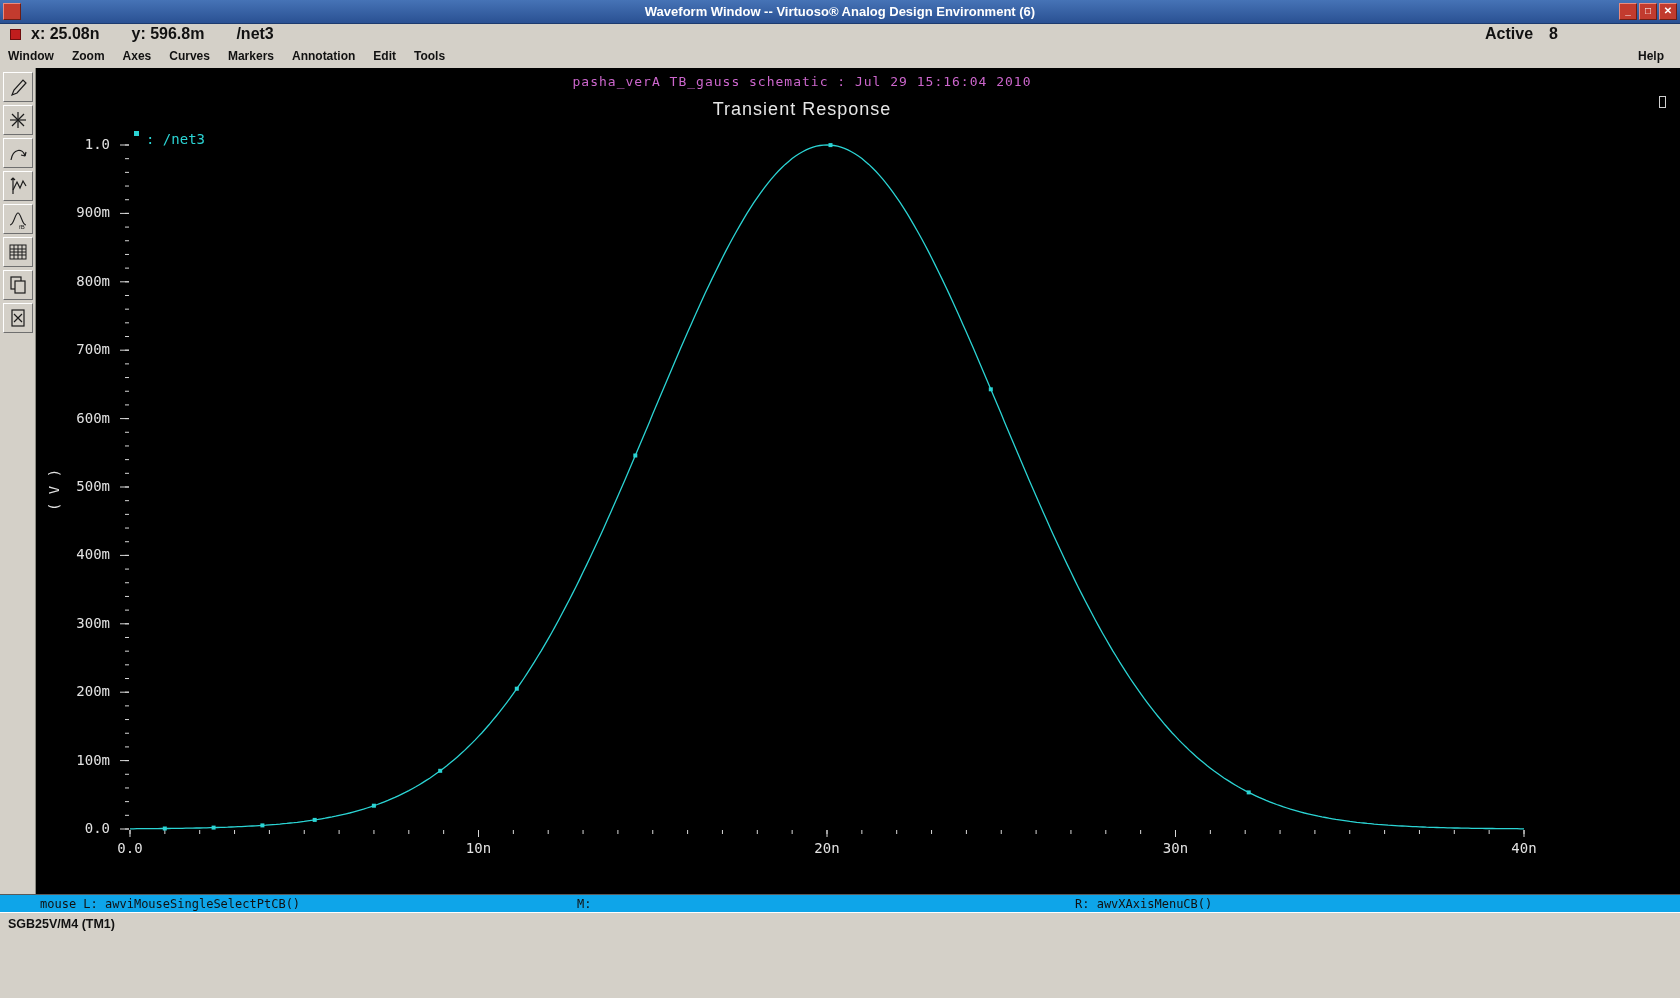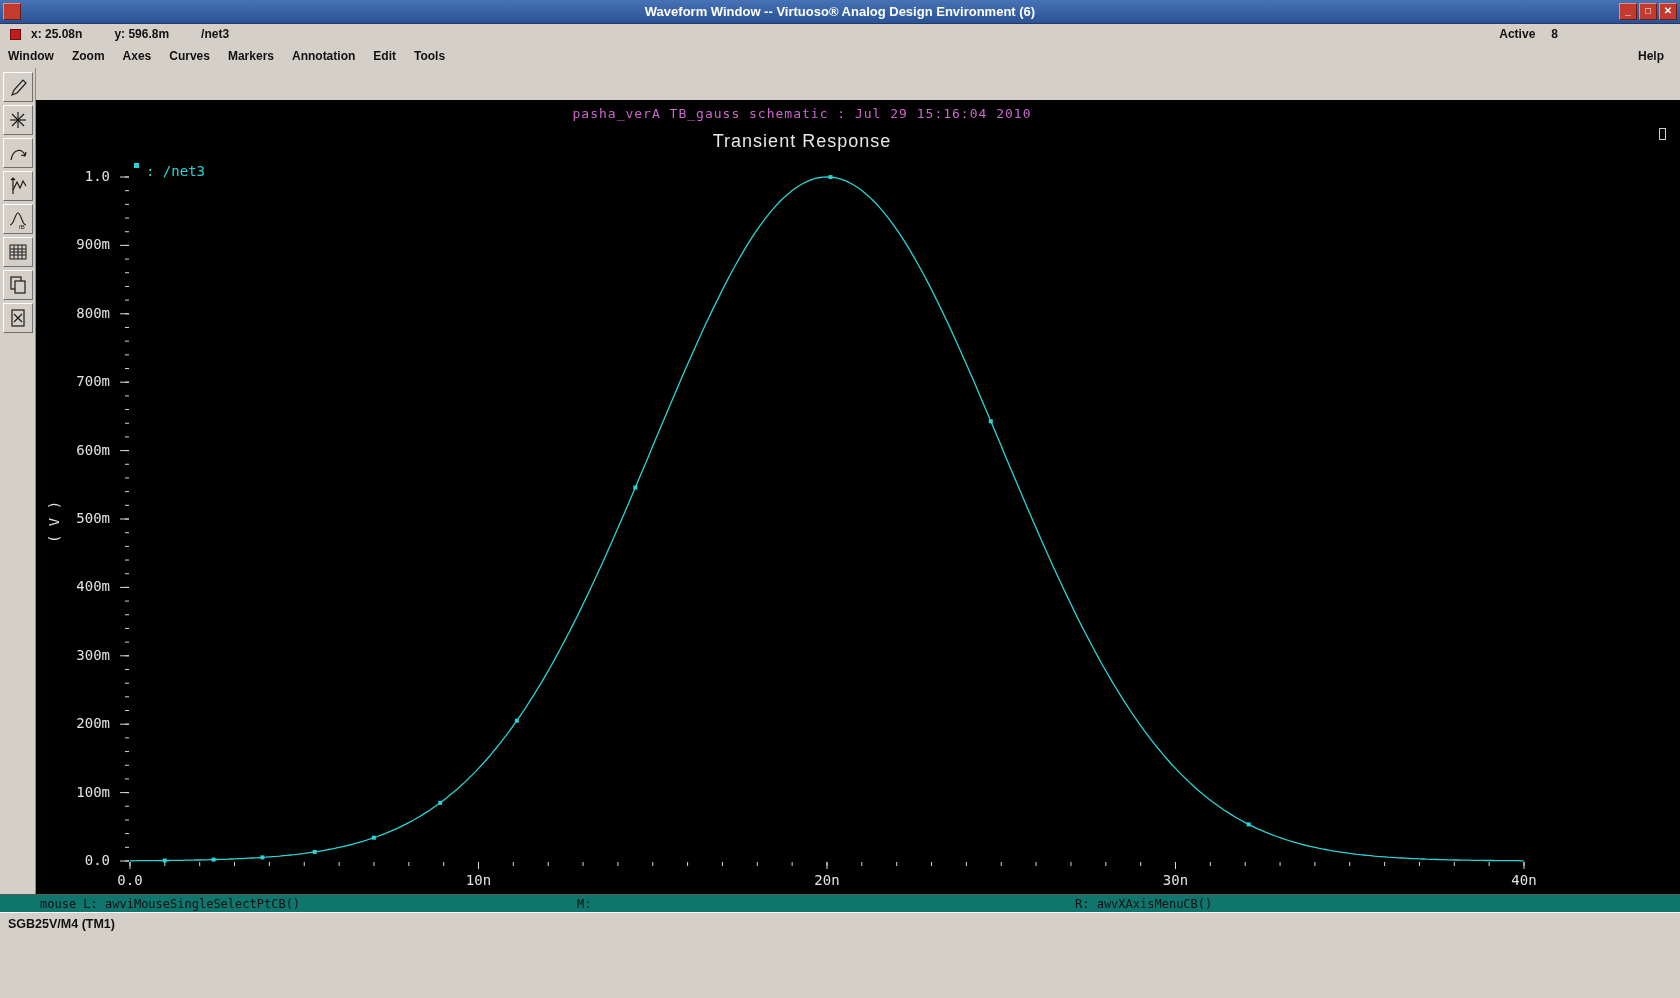--- a/index.html
+++ b/index.html
@@ -20,21 +20,21 @@
     color: #fff; font-size: 10px; line-height: 14px; text-align: center;
     cursor: default; user-select: none;
   }
   .tb-left { position: absolute; left: 3px; top: 3px; }
   .tb-right { position: absolute; right: 3px; top: 3px; display: flex; gap: 2px; }
 
   
   .statusrow {
     height: 20px; background: #d4d0c8;
     display: flex; align-items: center;
-    font-size: 12px; font-weight: bold; color: #111;
+    font-size: 16px; font-weight: bold; color: #111;
     padding: 0 10px;
   }
   .status-led { width: 11px; height: 11px; background: #c01d1d; border: 1px solid #6d0d0d; margin-right: 10px; }
   .sr-item { margin-right: 32px; }
   .sr-active { margin-left: auto; margin-right: 112px; display: flex; gap: 16px; }
 
   
   .menubar {
     height: 24px; background: #d4d0c8;
     display: flex; align-items: center;
@@ -50,21 +50,21 @@
   .toolstrip {
     width: 36px; background: #d4d0c8; border-right: 1px solid #8a8a82;
     display: flex; flex-direction: column; align-items: center;
     padding-top: 4px; gap: 3px;
   }
   .tool-btn {
     width: 30px; height: 30px; background: #d4d0c8;
     border: 1px solid; border-color: #ffffff #6f6f6f #6f6f6f #ffffff;
     display: flex; align-items: center; justify-content: center;
   }
-  .plot { position: relative; flex: 1; background: #000; overflow: hidden; margin-top: 32px; }
+  .plot { position: relative; flex: 1; background: #000; overflow: hidden; }
   .plot svg.main { position: absolute; left: 0; top: 0; }
 
   .plot-header {
     position: absolute; top: 6px; left: 0; width: 1532px; text-align: center;
     color: #cc66cc; font: 13px "DejaVu Sans Mono", monospace; letter-spacing: 1px;
   }
   .plot-title {
     position: absolute; top: 31px; left: 0; width: 1532px; text-align: center;
     color: #e6e6e6; font-size: 18px; letter-spacing: 1px;
   }
@@ -86,21 +86,21 @@
     transform: rotate(-90deg);
   }
   .xaxis-title {
     position: absolute; top: 788px; left: 0; width: 1582px; text-align: center;
     color: #e2e2e2; font: 14px "DejaVu Sans Mono", monospace;
   }
   .corner-glyph { position: absolute; right: 14px; top: 28px; width: 7px; height: 12px; border: 1px solid #cfcfcf; }
 
   
   .mouserow {
-    position: relative; height: 18px; background: #0f766e;
+    position: relative; height: 18px; background: #0ea5e9;
     border-top: 1px solid #5a5a5a;
     font: 12px "DejaVu Sans Mono", monospace; color: #111;
   }
   .mouse-left { position: absolute; left: 40px; top: 2px; }
   .mouse-mid { position: absolute; left: 577px; top: 2px; }
   .mouse-right { position: absolute; left: 1075px; top: 2px; }
   .footer {
     height: 22px; background: #d4d0c8; border-top: 1px solid #ffffff;
     display: flex; align-items: center; padding: 0 8px;
     font-size: 12.5px; font-weight: bold; color: #111;

